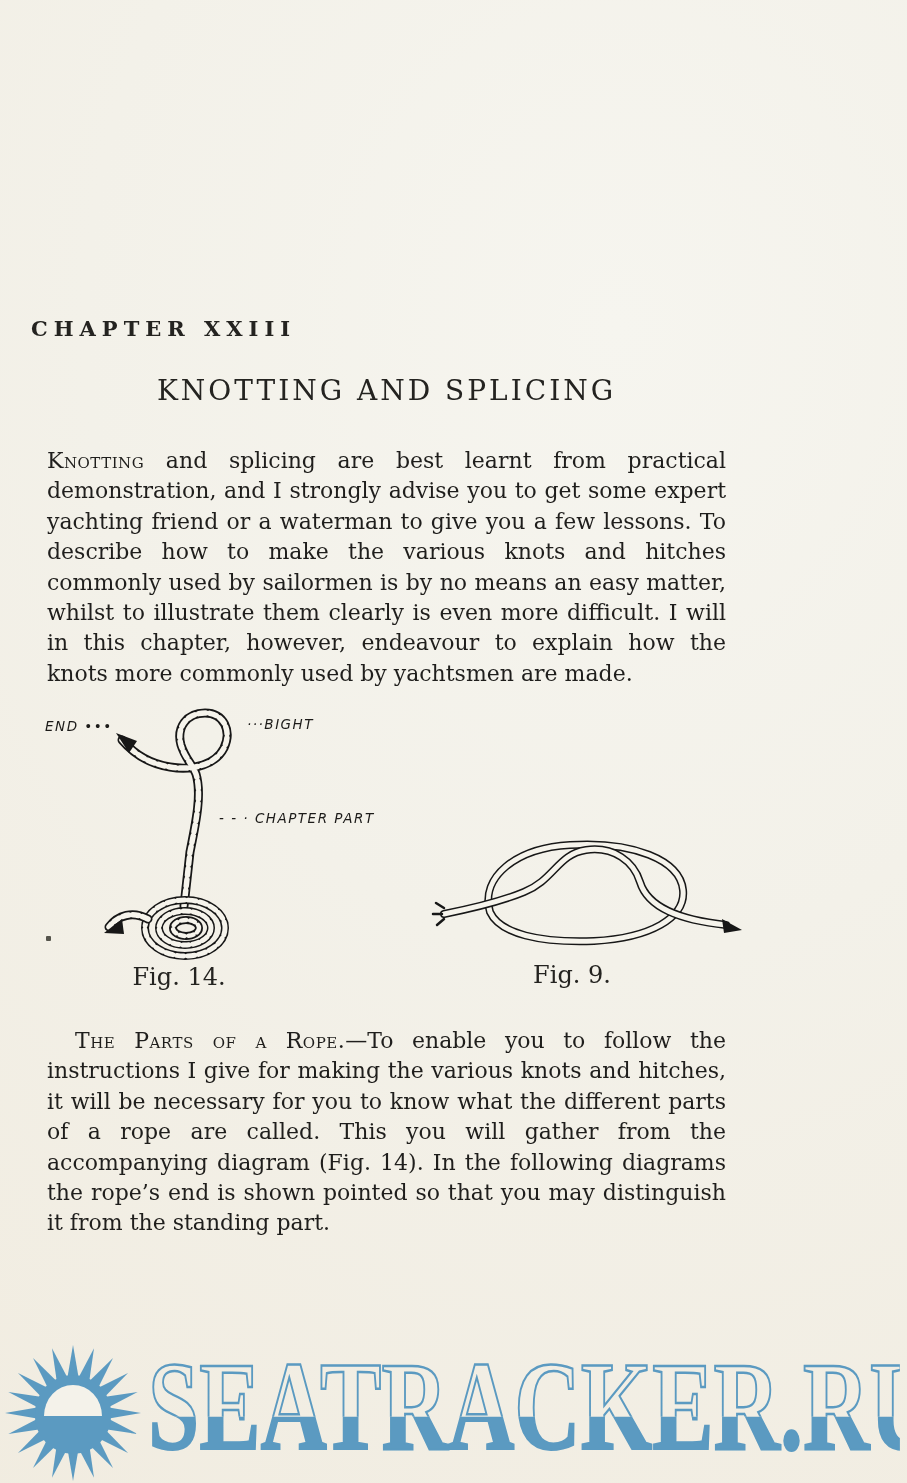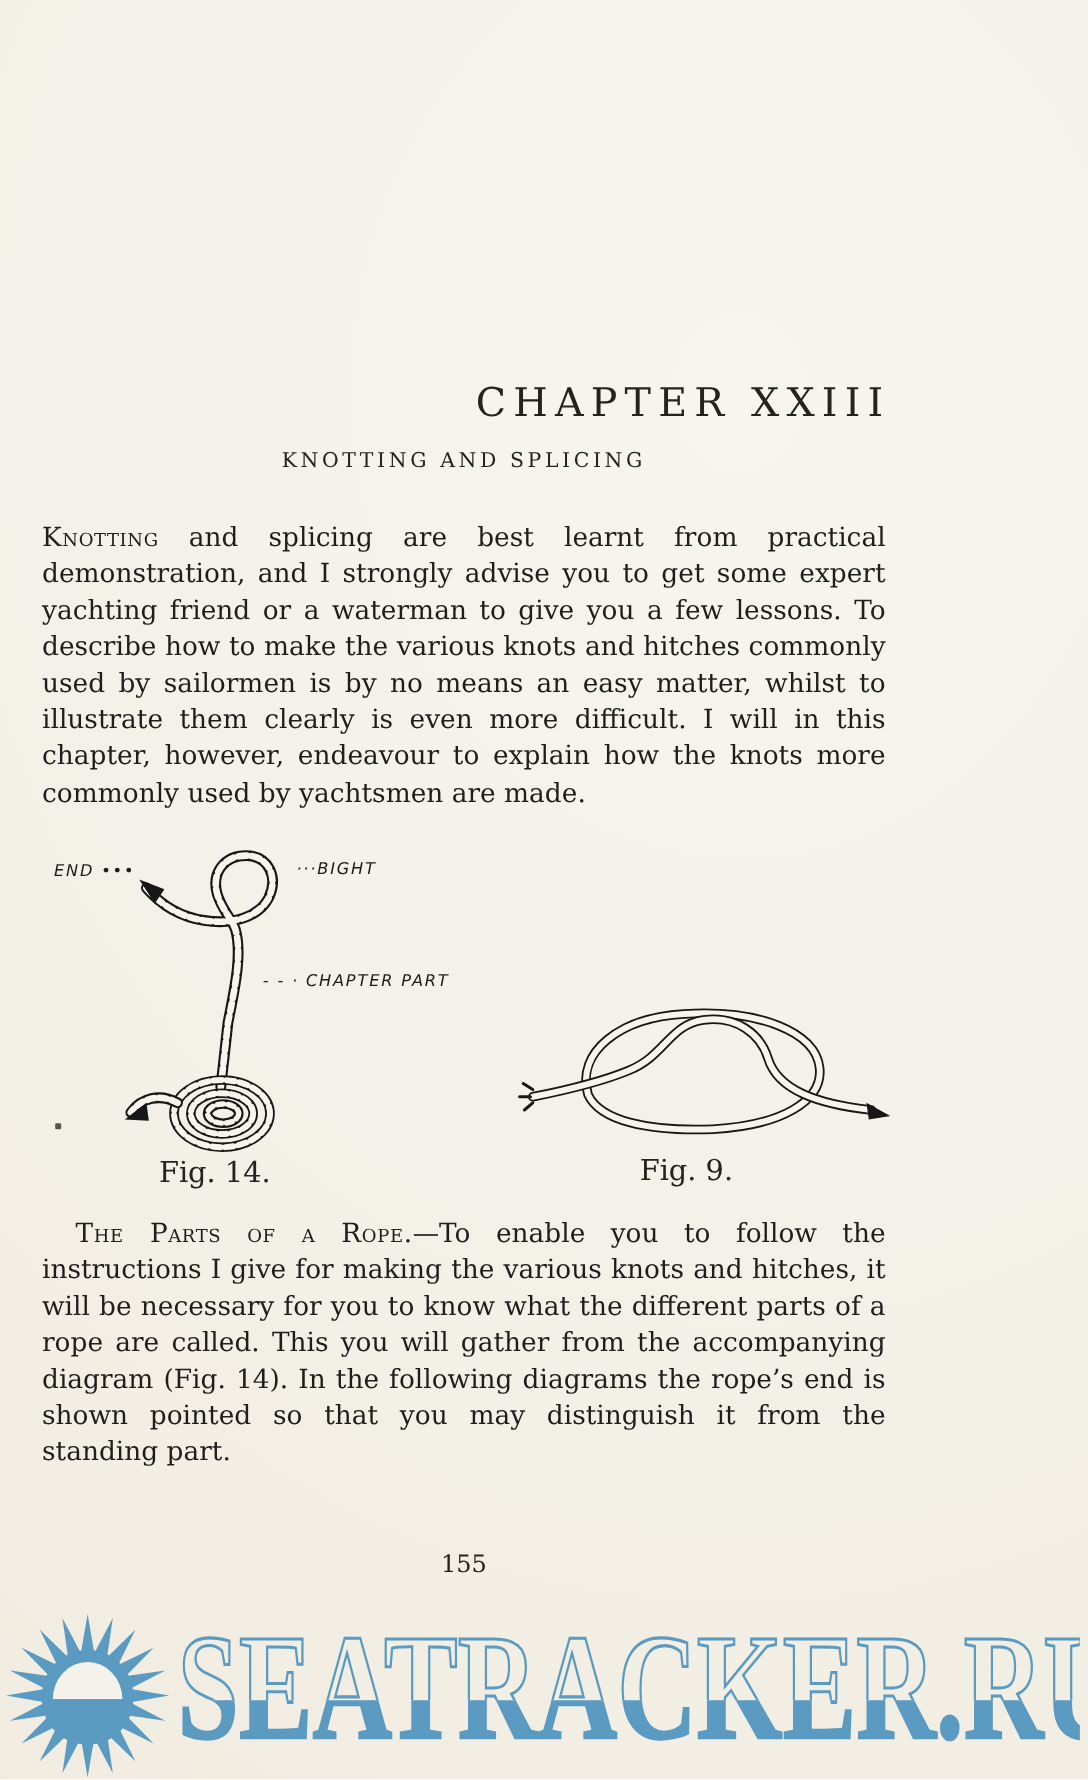--- a/index.html
+++ b/index.html
@@ -7,36 +7,36 @@
     position:relative;
     width:907px;height:1483px;
     overflow:hidden;
     background:
       radial-gradient(130% 95% at 68% 22%, #f6f5ef 0%, #f3f1e9 45%, #f1ece0 100%);
     font-family:"DejaVu Serif", serif;
     color:#1f1e1c;
   }
   .chapter-title{
     position:absolute;left:31px;top:316px;width:711px;
-    text-align:right;
-    font-size:33px;font-weight:normal;letter-spacing:6px;
+    text-align:left;
+    font-size:21px;font-weight:bold;letter-spacing:6px;
     margin:0;color:#242320;
   }
   .section-title{
     position:absolute;left:31px;top:374px;width:711px;
     text-align:center;
-    font-size:17px;font-weight:normal;letter-spacing:3px;
+    font-size:28px;font-weight:normal;letter-spacing:3px;
     margin:0;color:#242320;
   }
   .body-block{
     position:absolute;left:31px;width:711px;
     font-size:22px;line-height:30.4px;
     text-align:justify;
   }
-  .body-block p{margin:4px;}
+  .body-block p{margin:16px;}
   .p1{top:430px;}
   .p23{top:1010px;}
   .indent{text-indent:28px;}
   .sc{font-variant:small-caps;letter-spacing:0.5px;}
   .fig-svg{position:absolute;}
   .fig-label{
     position:absolute;
     font-family:"DejaVu Sans", sans-serif;
     font-style:italic;
     font-size:13.5px;letter-spacing:1.5px;
@@ -126,21 +126,20 @@
       <path d="M 16 86 l -8 -5 M 14 92 l -9 0 M 16 97 l -7 6" stroke="#171717" stroke-width="2.5"></path>
     </g>
     <polygon points="314,108 294,97 296,111" fill="#171717"></polygon>
   </svg>
   <div class="fig-caption" style="left:502px;top:961px">Fig. 9.</div>
 
   <div class="body-block p23">
     <p class="indent"><span class="sc">The Parts of a Rope.</span><span>—To enable you to follow the instructions I give for making the various knots and hitches, it will be necessary for you to know what the different parts of a rope are called. This you will gather from the accompanying diagram (Fig. 14). In the following diagrams the rope’s end is shown pointed so that you may distinguish it from the standing part.</span></p>
   </div>
 
-  <div class="page-number">155</div>
 
   <div class="artifact-dot"></div>
 
   <svg class="wm-sun" width="142" height="142" viewBox="-71 -71 142 142">
     <defs>
         <polygon id="ray" points="-5.5,-36 5.5,-36 0,-68"></polygon>
       </defs>
     <g fill="#5b9ac1">
       <use href="#ray"></use>
         <use href="#ray" transform="rotate(18)"></use>

